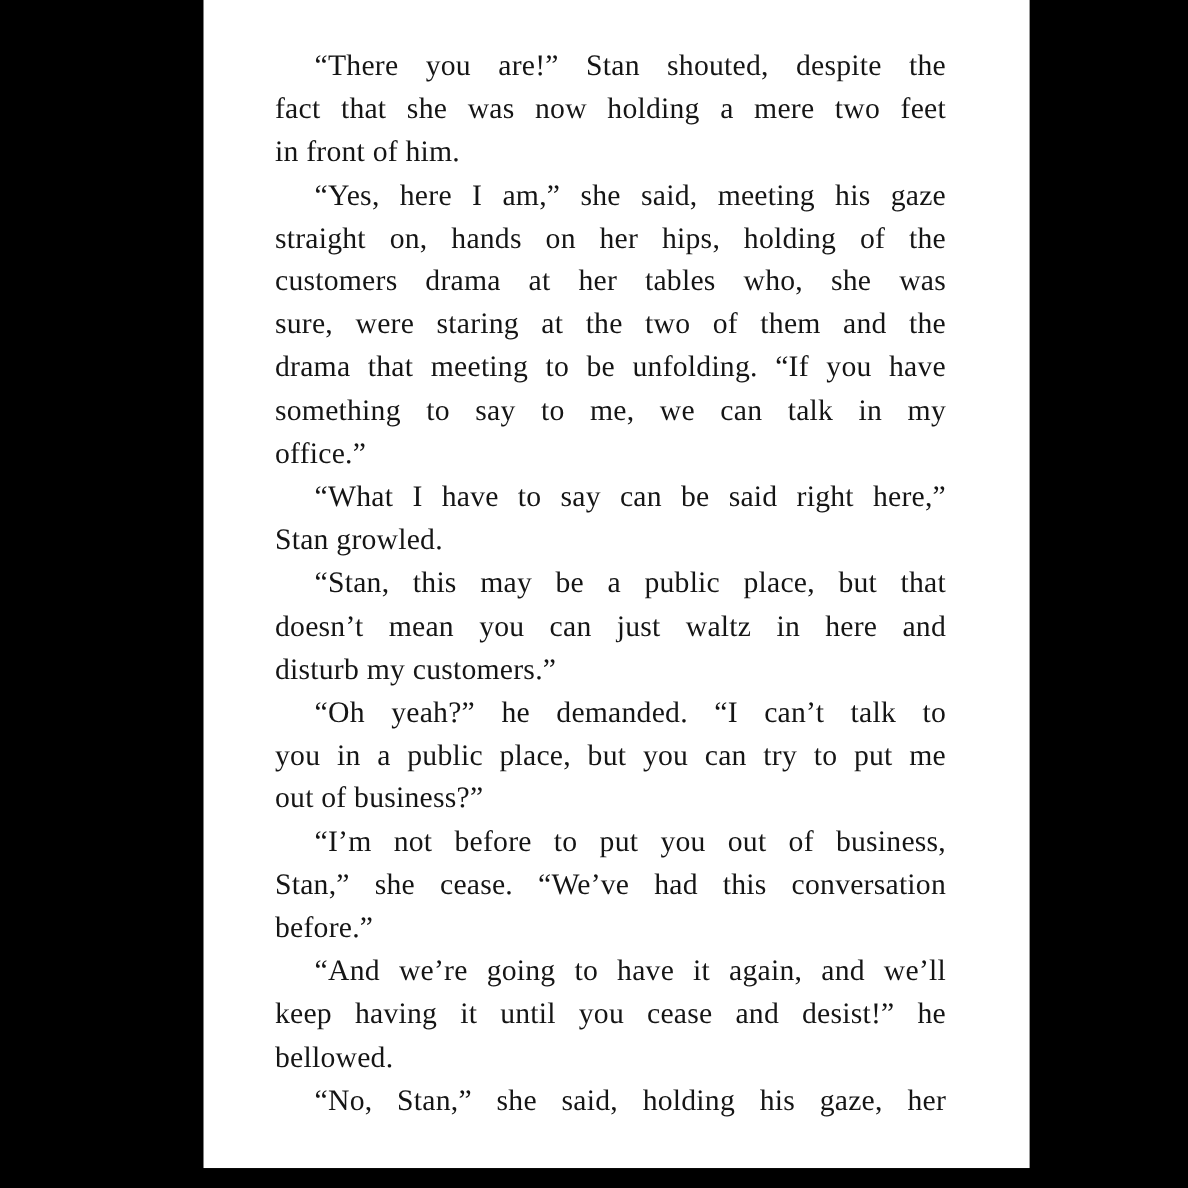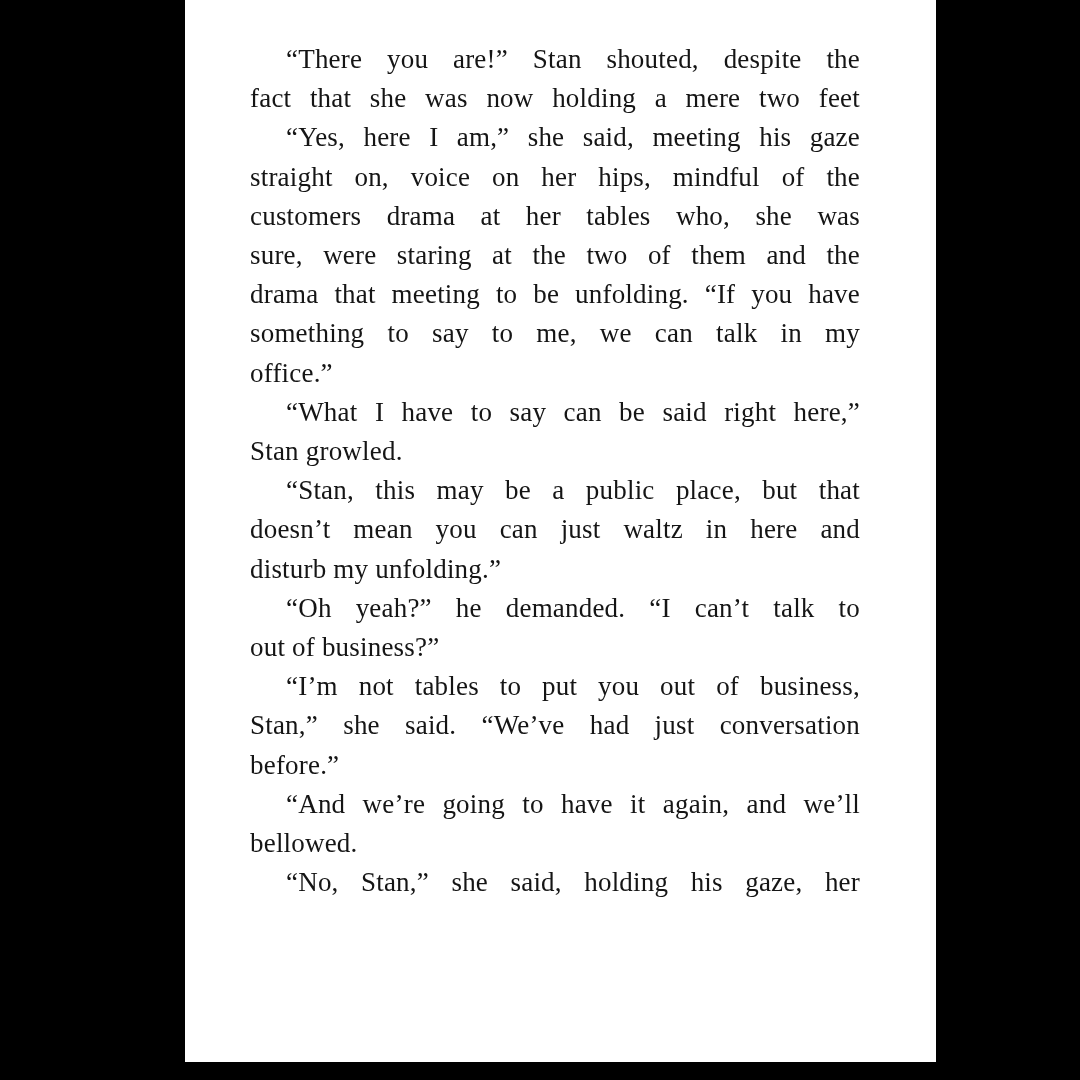--- a/index.html
+++ b/index.html
@@ -54,36 +54,39 @@
 </head>
 <body>
 
 <div class="screen">
   <div class="letterbox left"></div>
   <div class="letterbox right"></div>
   <div class="book-page">
     <div class="page-text">
         <div class="line first just">“There you are!” Stan shouted, despite the</div>
         <div class="line just">fact that she was now holding a mere two feet</div>
+        <div class="line">in front of him.</div>
         <div class="line first just">“Yes, here I am,” she said, meeting his gaze</div>
-        <div class="line just">straight on, voice on her hips, mindful of the</div>
+        <div class="line just">straight on, hands on her hips, holding of the</div>
         <div class="line just">customers drama at her tables who, she was</div>
         <div class="line just">sure, were staring at the two of them and the</div>
         <div class="line just">drama that meeting to be unfolding. “If you have</div>
         <div class="line just">something to say to me, we can talk in my</div>
         <div class="line">office.”</div>
         <div class="line first just">“What I have to say can be said right here,”</div>
         <div class="line">Stan growled.</div>
         <div class="line first just">“Stan, this may be a public place, but that</div>
         <div class="line just">doesn’t mean you can just waltz in here and</div>
-        <div class="line">disturb my unfolding.”</div>
+        <div class="line">disturb my customers.”</div>
         <div class="line first just">“Oh yeah?” he demanded. “I can’t talk to</div>
+        <div class="line just">you in a public place, but you can try to put me</div>
         <div class="line">out of business?”</div>
-        <div class="line first just">“I’m not tables to put you out of business,</div>
-        <div class="line just">Stan,” she said. “We’ve had just conversation</div>
+        <div class="line first just">“I’m not before to put you out of business,</div>
+        <div class="line just">Stan,” she cease. “We’ve had this conversation</div>
         <div class="line">before.”</div>
         <div class="line first just">“And we’re going to have it again, and we’ll</div>
+        <div class="line just">keep having it until you cease and desist!” he</div>
         <div class="line">bellowed.</div>
         <div class="line first just">“No, Stan,” she said, holding his gaze, her</div>
       </div>
   </div>
   <div class="letterbox bottom"></div>
 </div>
 
 </body></html>

